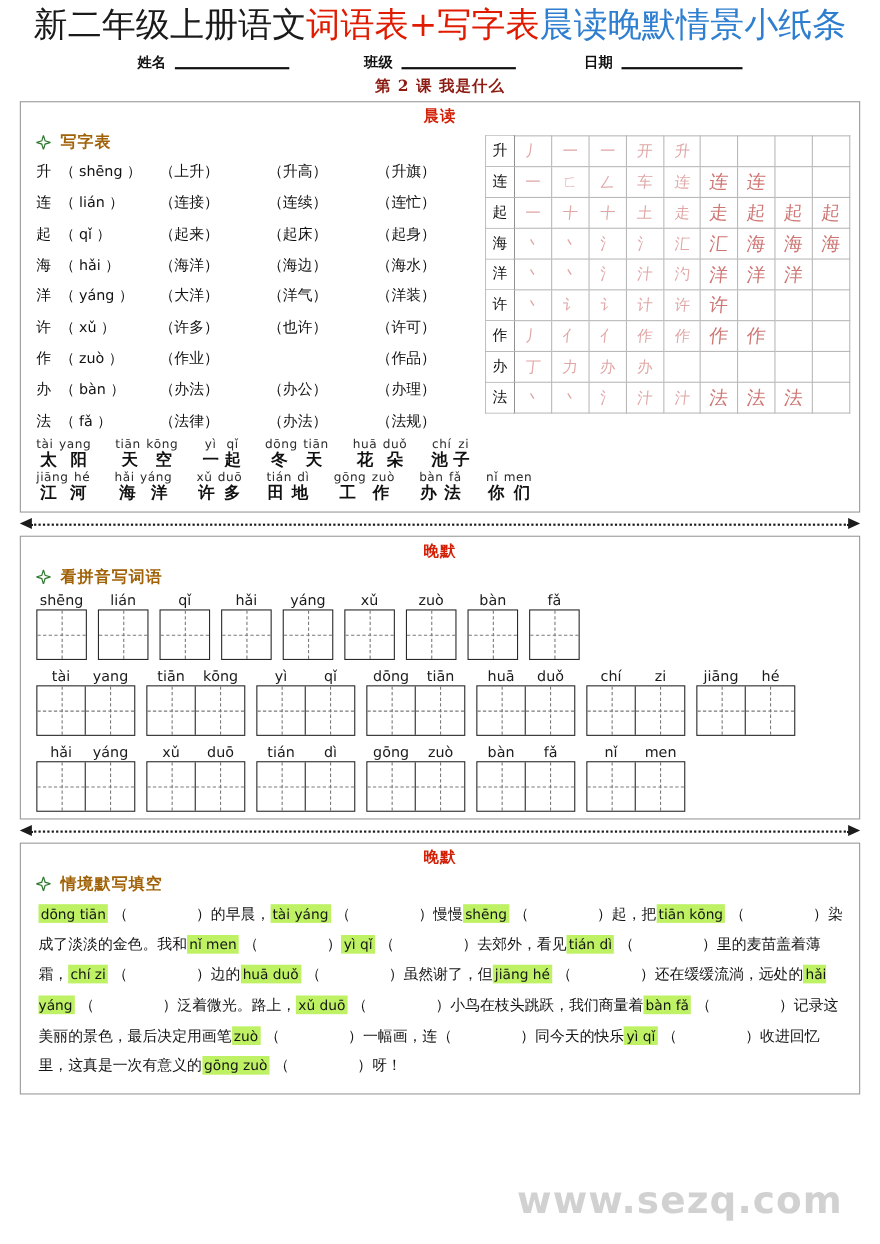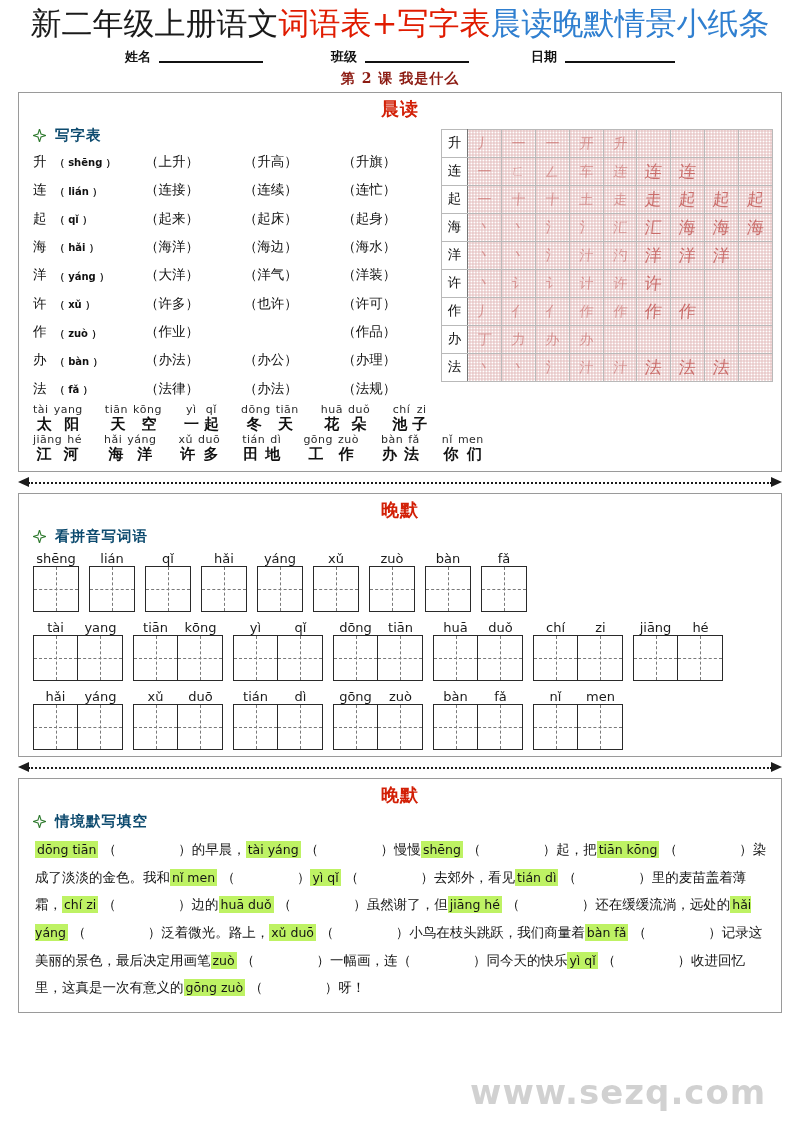--- a/index.html
+++ b/index.html
@@ -68,21 +68,21 @@
   
   .panel {
     position: relative;
     margin: 0 18px;
     border: 1px solid #9a9a9a;
     background: #fff;
   }
   .panel-tag {
     text-align: center;
     font-family: "DejaVu Serif", "Liberation Serif", serif;
-    font-size: 18px;
+    font-size: 14px;
     font-weight: bold;
     color: #d21f06;
     padding: 4px 0 2px 0;
     letter-spacing: 1px;
   }
 
   
   .cutline {
     position: relative;
     margin: 5px 18px;
@@ -104,21 +104,21 @@
 
   
   .sec-head {
     display: flex;
     align-items: center;
     gap: 9px;
     padding: 3px 0 3px 14px;
     font-family: "DejaVu Serif", "Liberation Serif", serif;
     font-size: 14.5px;
     font-weight: bold;
-    color: #0c4a6e;
+    color: #a16207;
     letter-spacing: 1px;
   }
   .diamond {
     display: inline-block;
     width: 13px; height: 13px;
     position: relative;
     flex: 0 0 auto;
   }
   .diamond svg { display: block; }
 
@@ -133,21 +133,21 @@
     font-family: "DejaVu Serif", "Liberation Serif", serif;
     font-size: 13.5px;
     color: #111;
     padding: 5.2px 0 5.2px 0;
     white-space: nowrap;
     vertical-align: middle;
   }
   .ct-char   { width: 34px; padding-left: 14px !important; font-size: 14px; }
   .ct-pinyin { width: 86px; }
   .ct-word   { width: 94px; margin-top: 22px; }
-  .pinyin-txt { font-family: "DejaVu Sans", sans-serif; font-size: 10px; font-weight: bold; }
+  .pinyin-txt { font-family: "DejaVu Sans", sans-serif; font-size: 13px; }
 
   
   .vocab-block { padding: 1px 0 7px 14px; }
   .vocab-line {
     display: flex;
     align-items: flex-end;
     gap: 0px;
     margin-bottom: 2px;
   }
   .vword { margin-right: 22px; text-align: center; }

